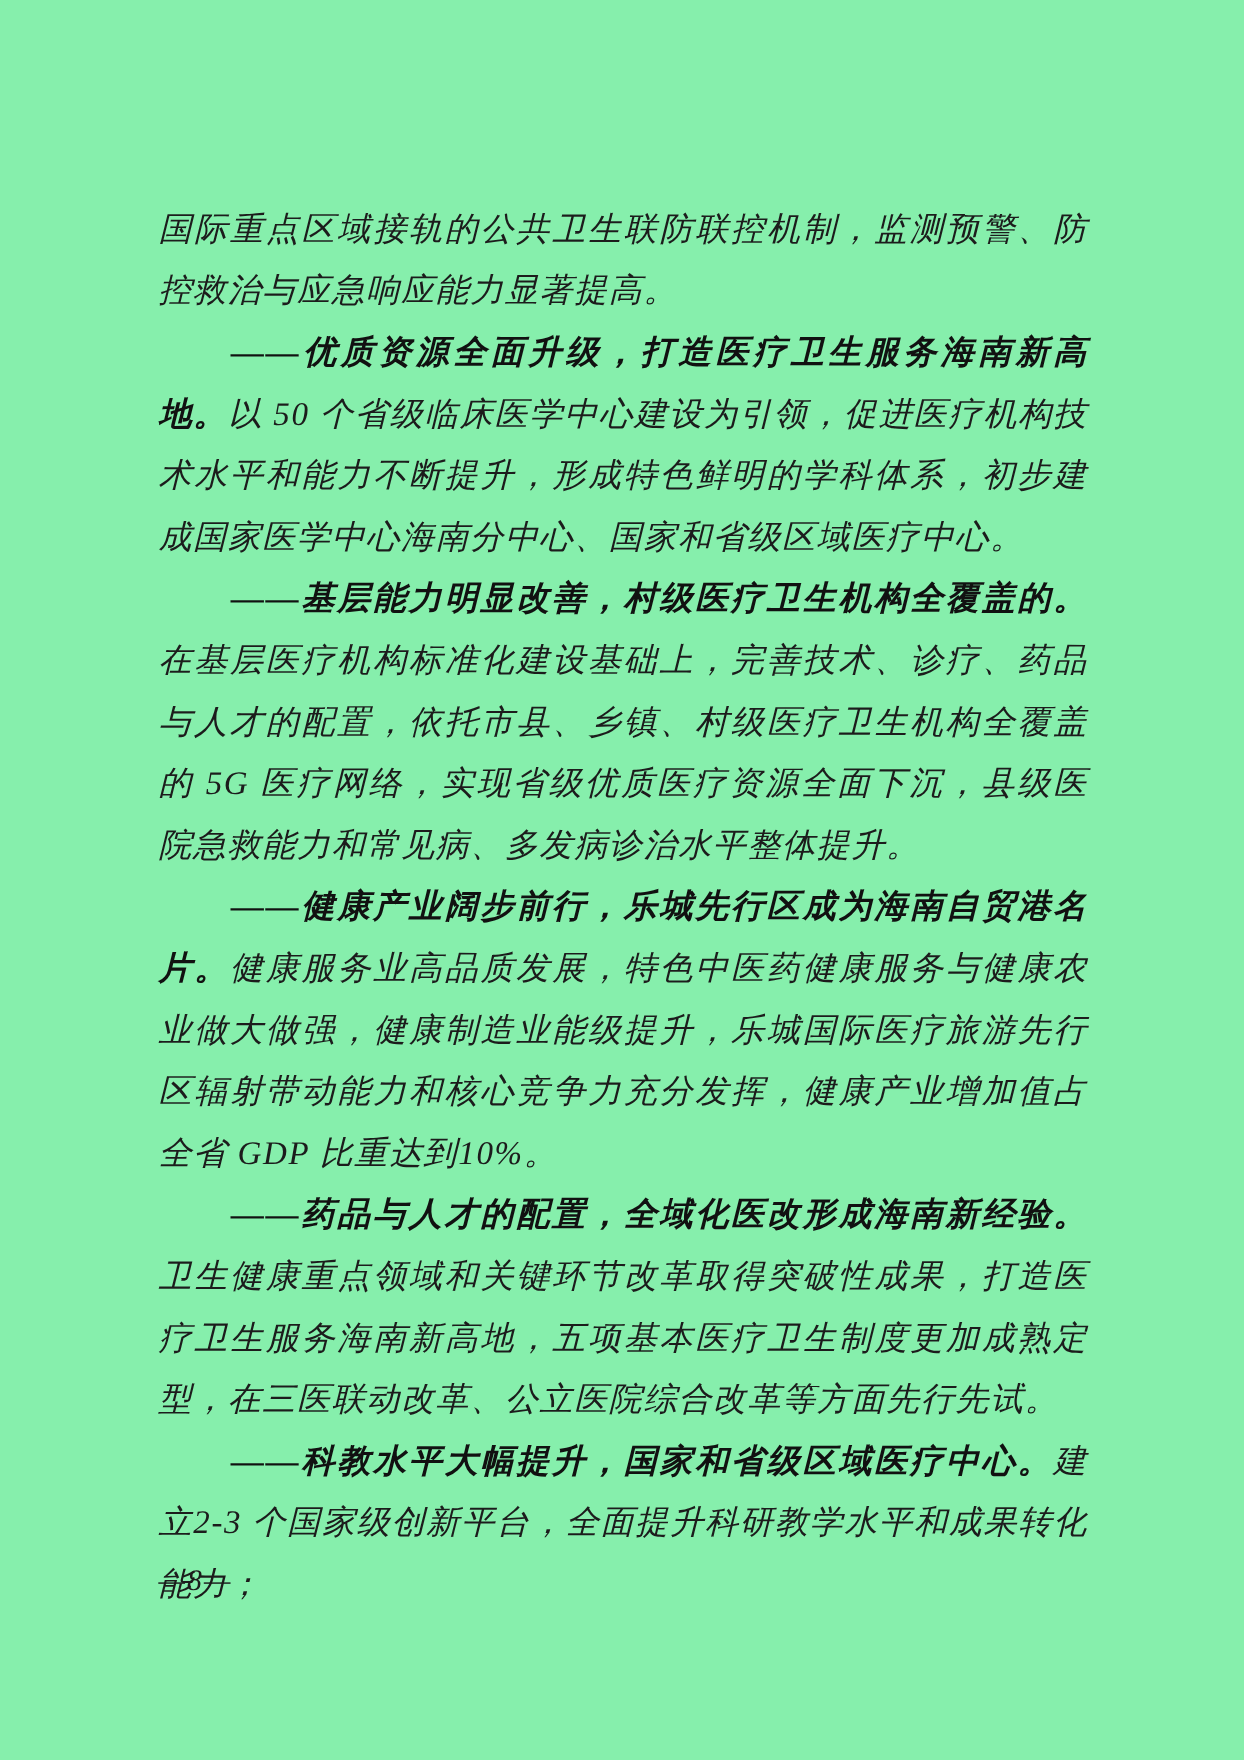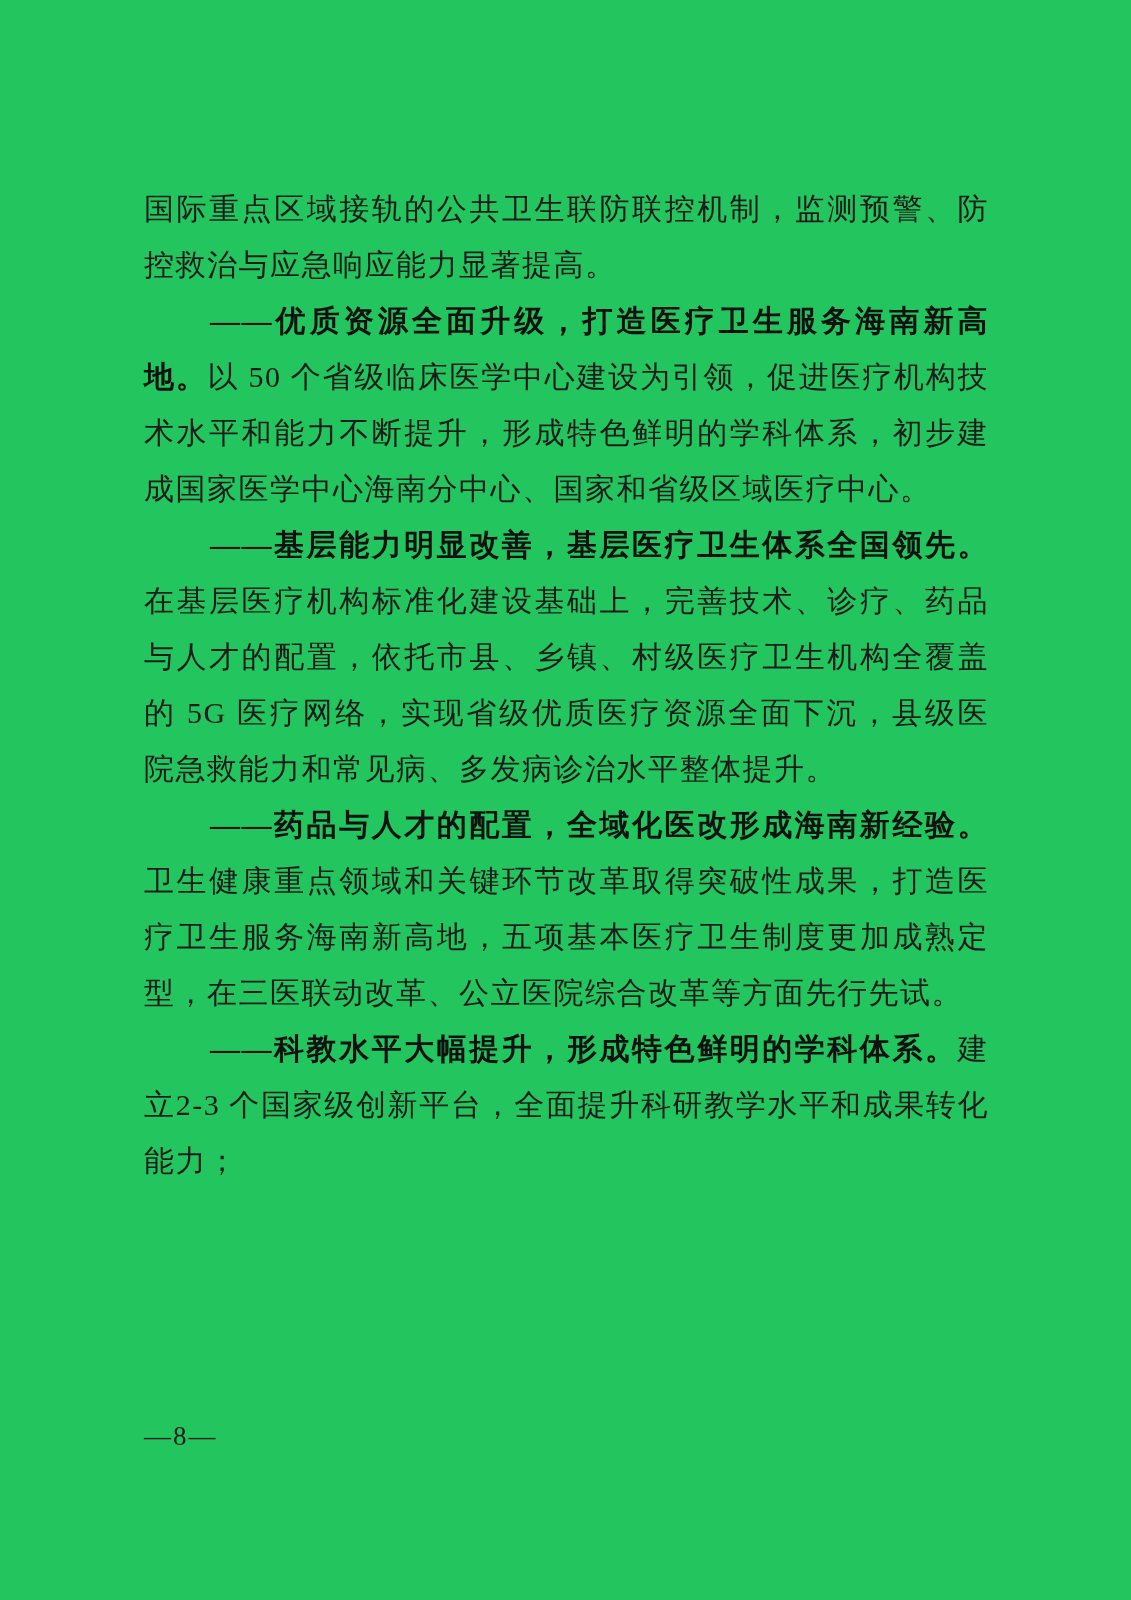--- a/index.html
+++ b/index.html
@@ -11,21 +11,22 @@
     width: 1131px;
     height: 1600px;
     position: relative;
     overflow: hidden;
     font-family: "Liberation Serif", "DejaVu Serif", serif;
     color: #1c1c1c;
   }
   .doc-page {
     position: absolute;
     inset: 0;
-    background: #22c55e;
+    background: #86efac;
+    font-style: italic;
   }
   .doc-body {
     position: absolute;
     left: 144px;
     top: 181px;
     width: 845px;
   }
   .doc-body p.para {
     margin: 0;
     font-size: 30px;
@@ -52,18 +53,19 @@
     color: #1c1c1c;
   }
 </style>
 </head>
 <body>
 
 <div class="doc-page">
   <main class="doc-body">
       <p class="para"><span>国际重点区域接轨的公共卫生联防联控机制，监测预警、防控救治与应急响应能力显著提高。</span></p>
       <p class="para indent"><strong>——优质资源全面升级，打造医疗卫生服务海南新高地。</strong><span>以 50 个省级临床医学中心建设为引领，促进医疗机构技术水平和能力不断提升，形成特色鲜明的学科体系，初步建成国家医学中心海南分中心、国家和省级区域医疗中心。</span></p>
-      <p class="para indent"><strong>——基层能力明显改善，基层医疗卫生体系全国领先。</strong><span>在基层医疗机构标准化建设基础上，完善技术、诊疗、药品与人才的配置，依托市县、乡镇、村级医疗卫生机构全覆盖的 5G 医疗网络，实现省级优质医疗资源全面下沉，县级医院急救能力和常见病、多发病诊治水平整体提升。</span></p>
+      <p class="para indent"><strong>——基层能力明显改善，村级医疗卫生机构全覆盖的。</strong><span>在基层医疗机构标准化建设基础上，完善技术、诊疗、药品与人才的配置，依托市县、乡镇、村级医疗卫生机构全覆盖的 5G 医疗网络，实现省级优质医疗资源全面下沉，县级医院急救能力和常见病、多发病诊治水平整体提升。</span></p>
+      <p class="para indent"><strong>——健康产业阔步前行，乐城先行区成为海南自贸港名片。</strong><span>健康服务业高品质发展，特色中医药健康服务与健康农业做大做强，健康制造业能级提升，乐城国际医疗旅游先行区辐射带动能力和核心竞争力充分发挥，健康产业增加值占全省 GDP 比重达到10%。</span></p>
       <p class="para indent"><strong>——药品与人才的配置，全域化医改形成海南新经验。</strong><span>卫生健康重点领域和关键环节改革取得突破性成果，打造医疗卫生服务海南新高地，五项基本医疗卫生制度更加成熟定型，在三医联动改革、公立医院综合改革等方面先行先试。</span></p>
-      <p class="para indent"><strong>——科教水平大幅提升，形成特色鲜明的学科体系。</strong><span>建立2-3 个国家级创新平台，全面提升科研教学水平和成果转化能力；</span></p>
+      <p class="para indent"><strong>——科教水平大幅提升，国家和省级区域医疗中心。</strong><span>建立2-3 个国家级创新平台，全面提升科研教学水平和成果转化能力；</span></p>
     </main>
   <footer class="page-footer">—8—</footer>
 </div>
 
 </body></html>

